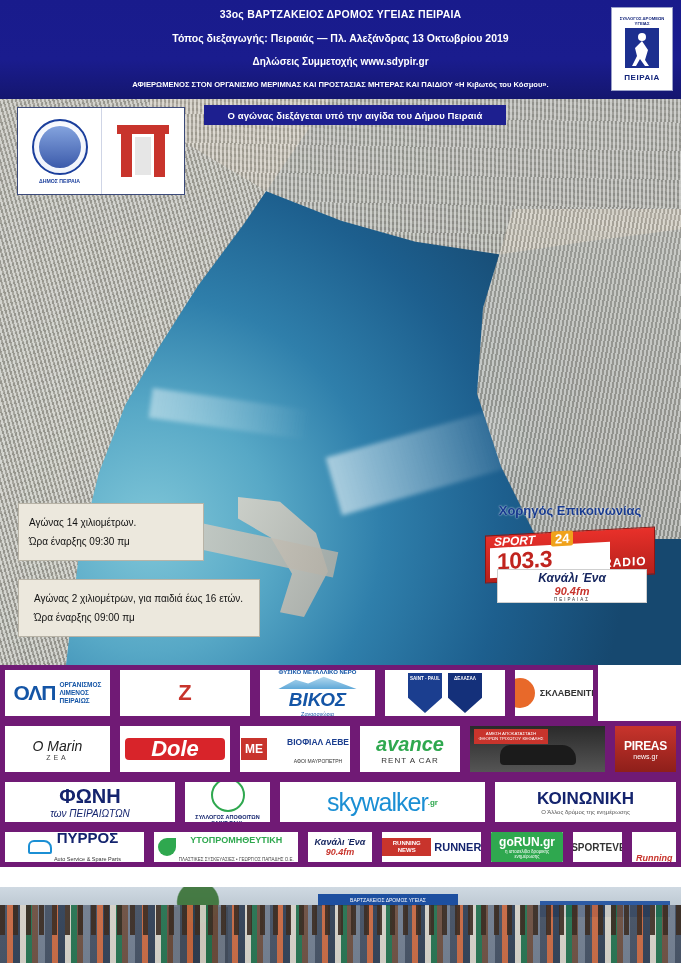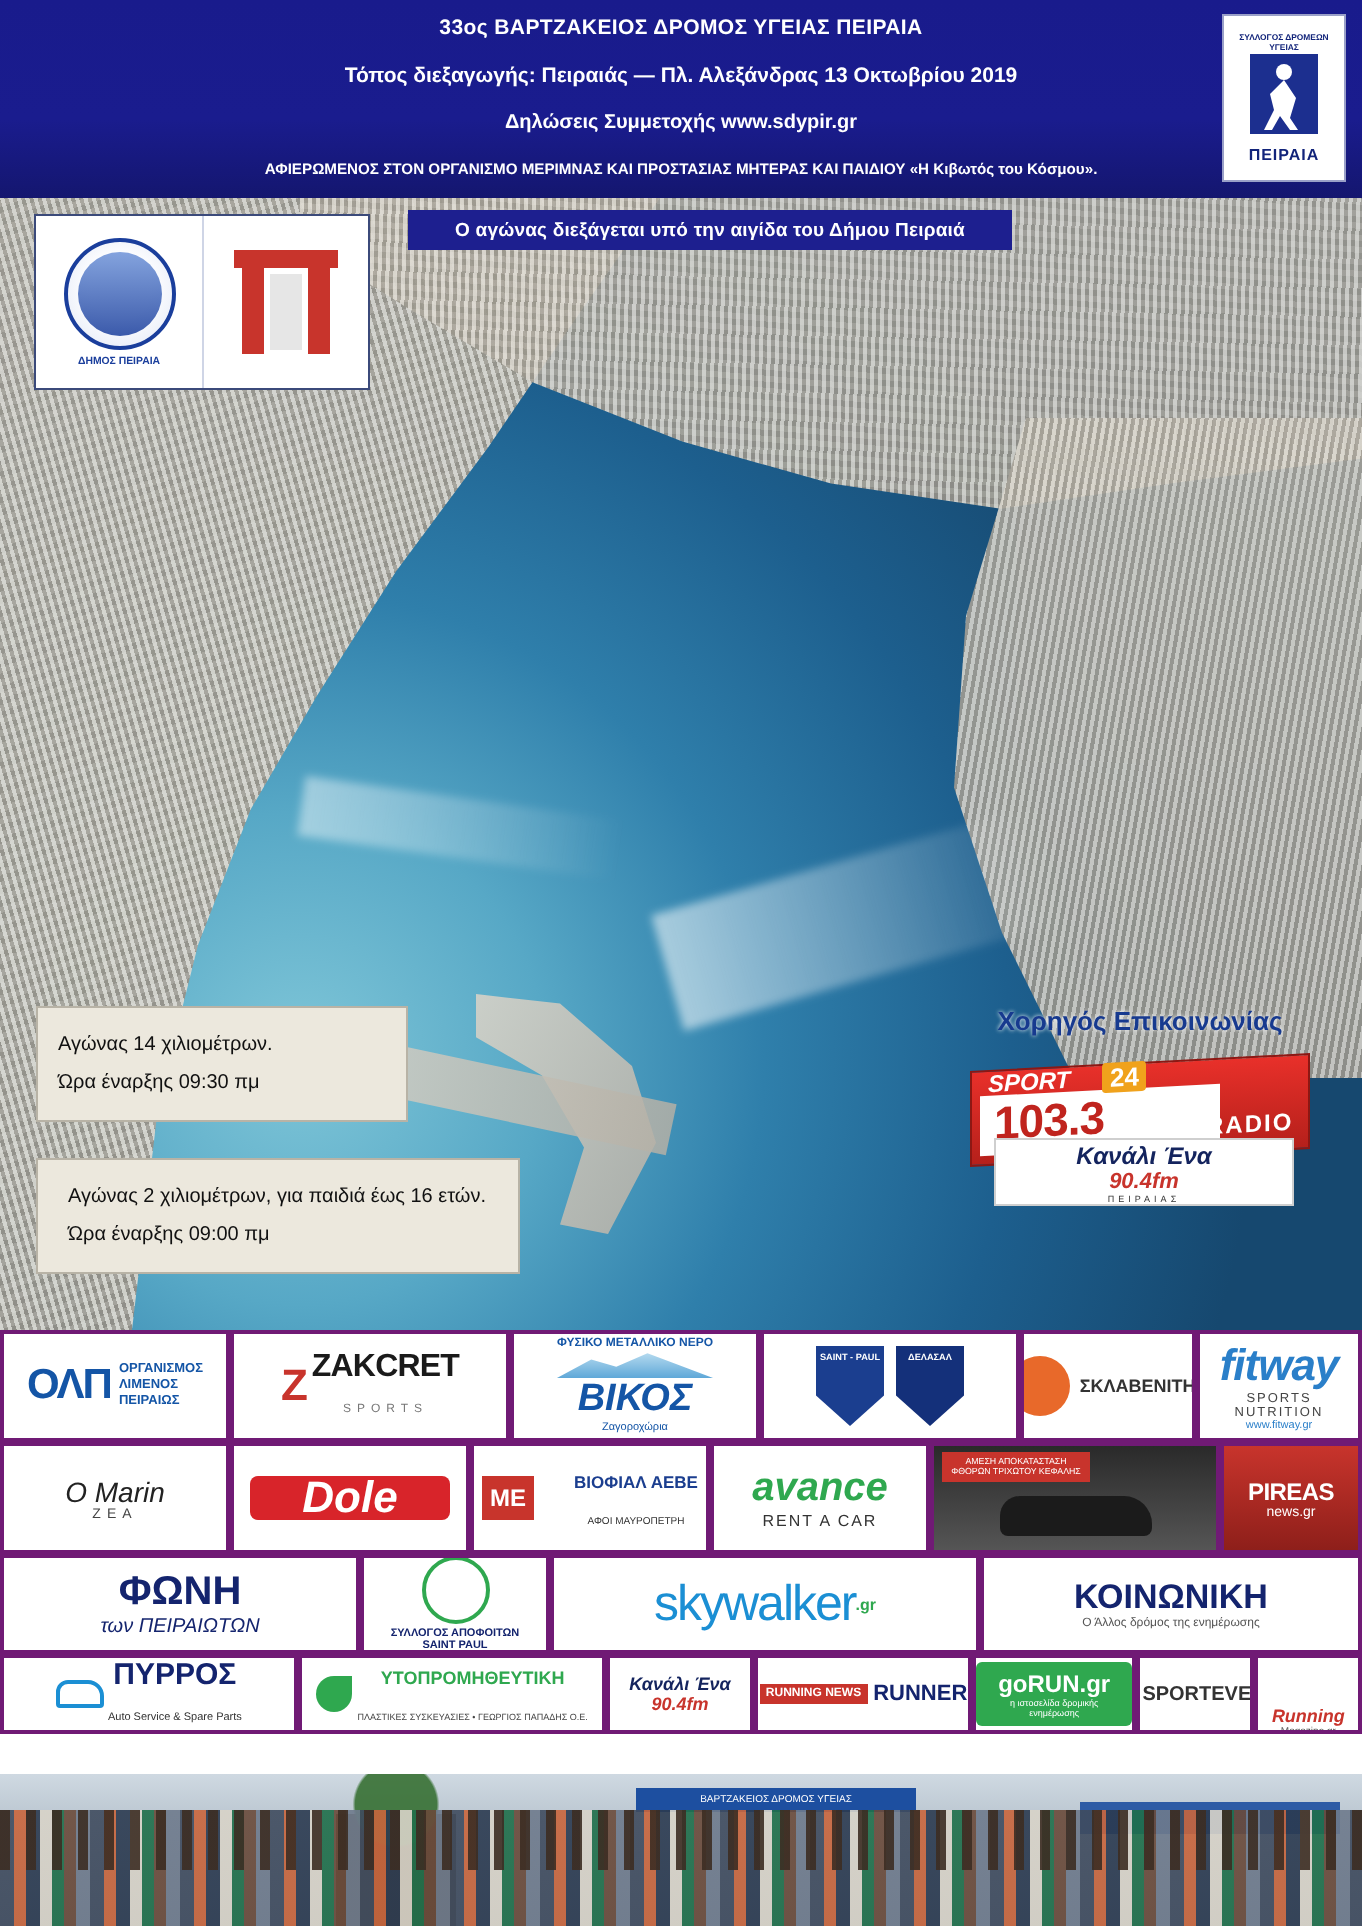--- a/index.html
+++ b/index.html
@@ -256,21 +256,21 @@
     background: #ffffff;
   }
   .srow { display: flex; width: 681px; }
   .srow.r1 { height: 56px; }
   .srow.r2 { height: 56px; }
   .srow.r3 { height: 50px; }
   .srow.r4 { height: 40px; }
   .scell {
     position: relative;
     display: flex; align-items: center; justify-content: center;
-    border: 2px solid #701a75;
+    border: 5px solid #701a75;
     background: #ffffff;
     overflow: hidden;
     text-align: center;
   }
 
   .logo-olp { display: flex; align-items: center; gap: 4px; }
   .logo-olp .mark { color: #1455a6; font-size: 21px; font-weight: bold; letter-spacing: -1px; }
   .logo-olp .sub { font-size: 6.5px; color: #1455a6; font-weight: bold; line-height: 1.25; text-align: left; }
 
   .logo-zakcret { display: flex; align-items: center; gap: 2px; }
@@ -504,51 +504,40 @@
         <div class="logo-olp">
           <span class="mark">ΟΛΠ</span>
           <span class="sub" style="white-space:pre-line">ΟΡΓΑΝΙΣΜΟΣ
 ΛΙΜΕΝΟΣ
 ΠΕΙΡΑΙΩΣ</span>
         </div>
       </div>
       <div class="scell" style="width:140px">
         <div class="logo-zakcret">
           <span class="z">Z</span>
-          <span>
-            <span class="t">ZAKCRET</span><br>
-            <span class="s">SPORTS</span>
-          </span>
         </div>
       </div>
       <div class="scell" style="width:125px">
         <div class="logo-vikos">
           <div class="top">ΦΥΣΙΚΟ ΜΕΤΑΛΛΙΚΟ ΝΕΡΟ</div>
           <div class="mount"></div>
           <div class="name">ΒΙΚΟΣ</div>
           <div class="sub">Ζαγοροχώρια</div>
         </div>
       </div>
       <div class="scell" style="width:130px">
         <div class="logo-badges">
           <div class="badge-shield">SAINT - PAUL</div>
           <div class="badge-shield red">ΔΕΛΑΣΑΛ</div>
         </div>
       </div>
       <div class="scell" style="width:88px">
         <div class="logo-sklav">
           <span class="circle"></span>
           <span class="txt">ΣΚΛΑΒΕΝΙΤΗΣ</span>
-        </div>
-      </div>
-      <div class="scell" style="width:83px">
-        <div class="logo-fitway">
-          <div class="n">fitway</div>
-          <div class="s">SPORTS NUTRITION</div>
-          <div class="u">www.fitway.gr</div>
         </div>
       </div>
     </div>
 
     <div class="srow r2">
       <div class="scell" style="width:115px">
         <div class="logo-omarin">
           <div class="n">O Marin</div>
           <div class="s">ΖΕΑ</div>
         </div>

